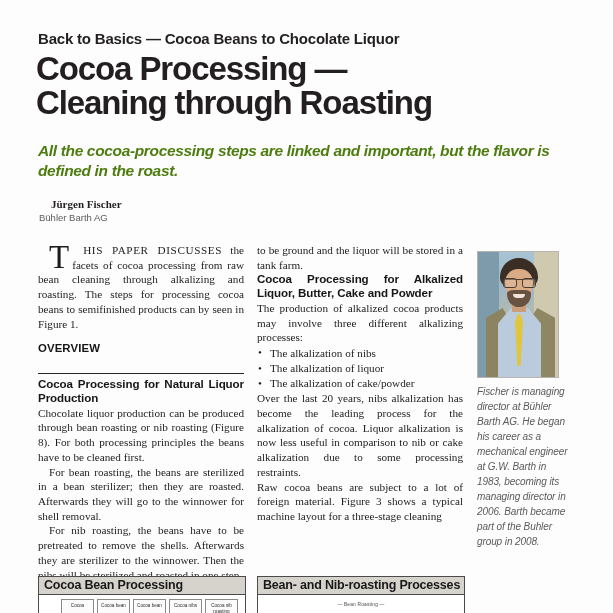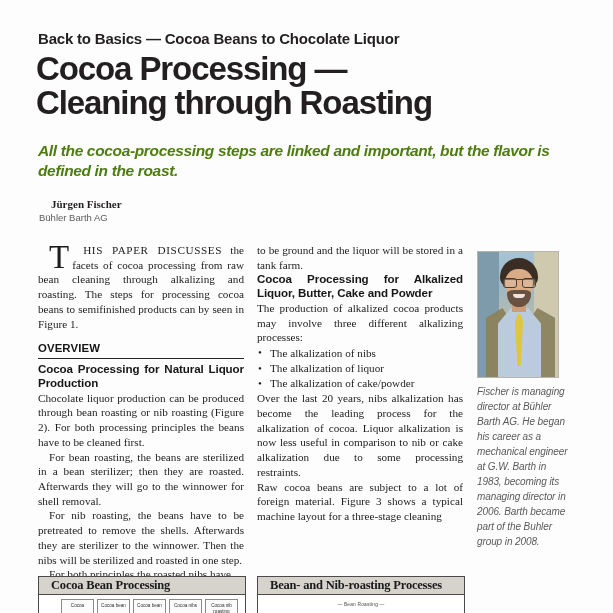--- a/index.html
+++ b/index.html
@@ -101,21 +101,21 @@
     font-variant:small-caps;
     letter-spacing:0.6px;
   }
 
   h2.sect{
     font-family:"Liberation Sans", sans-serif;
     font-weight:bold;
     font-size:11.4px;
     letter-spacing:0.1px;
     margin:10px 0 1px 0;
-    padding-bottom:2px;
+    padding-bottom:17px;
     border-bottom:1.2px solid #262626;
     color:#161616;
   }
   h3.sub{
     font-family:"Liberation Sans", sans-serif;
     font-weight:bold;
     font-size:11.6px;
     line-height:1.18;
     letter-spacing:-0.1px;
     margin:3px 0 1px 0;
@@ -218,25 +218,25 @@
     border:1.4px solid #4a4a4a;
     background:#ffffff;
     overflow:hidden;
   }
   .figbox.f1{left:38px;width:206px;}
   .figbox.f2{left:257px;width:206px;}
   .fig-title{
     height:17px;
     background:#d6d3cd;
     border-bottom:1.2px solid #4a4a4a;
-    font-family:Liberation Serif, serif;
+    font-family:Liberation Sans, sans-serif;
     font-weight:bold;
     font-size:12.5px;
     line-height:17px;
-    padding-left:12px;
+    padding-left:5px;
     color:#1a1a1a;
     white-space:nowrap;
     letter-spacing:-0.2px;
   }
   .fig-body{position:relative;height:35px;}
   .flow{
     position:absolute;
     left:22px;top:4px;
     display:flex;
     gap:3px;
@@ -283,21 +283,21 @@
   <div class="byline-org">Bühler Barth AG</div>
 
   <div class="col col1">
     <p class="dropcap-para">
       <span class="dropcap">T</span><span class="smallcaps">HIS PAPER DISCUSSES</span><span> the facets of cocoa processing from raw bean cleaning through alkalizing and roasting. The steps for processing cocoa beans to semifinished products can by seen in Figure 1.</span>
     </p>
 
     <h2 class="sect">OVERVIEW</h2>
     <h3 class="sub">Cocoa Processing for Natural Liquor Production</h3>
 
-    <p class="noind">Chocolate liquor production can be produced through bean roasting or nib roasting (Figure 2). For both processing principles the beans have to be cleaned first.</p>
+    <p class="noind">Chocolate liquor production can be produced through bean roasting or nib roasting (Figure 8). For both processing principles the beans have to be cleaned first.</p>
     <p>For bean roasting, the beans are sterilized in a bean sterilizer; then they are roasted. Afterwards they will go to the winnower for shell removal.</p>
     <p>For nib roasting, the beans have to be pretreated to remove the shells. Afterwards they are sterilizer to the winnower. Then the nibs will be sterilized and roasted in one step.</p>
     <p>For both principles the roasted nibs have</p>
   </div>
 
   <div class="col col2">
     <p class="noind">to be ground and the liquor will be stored in a tank farm.</p>
 
     <h3 class="sub tight">Cocoa Processing for Alkalized Liquor, Butter, Cake and Powder</h3>
     <p class="noind">The production of alkalized cocoa products may involve three different alkalizing processes:</p>

